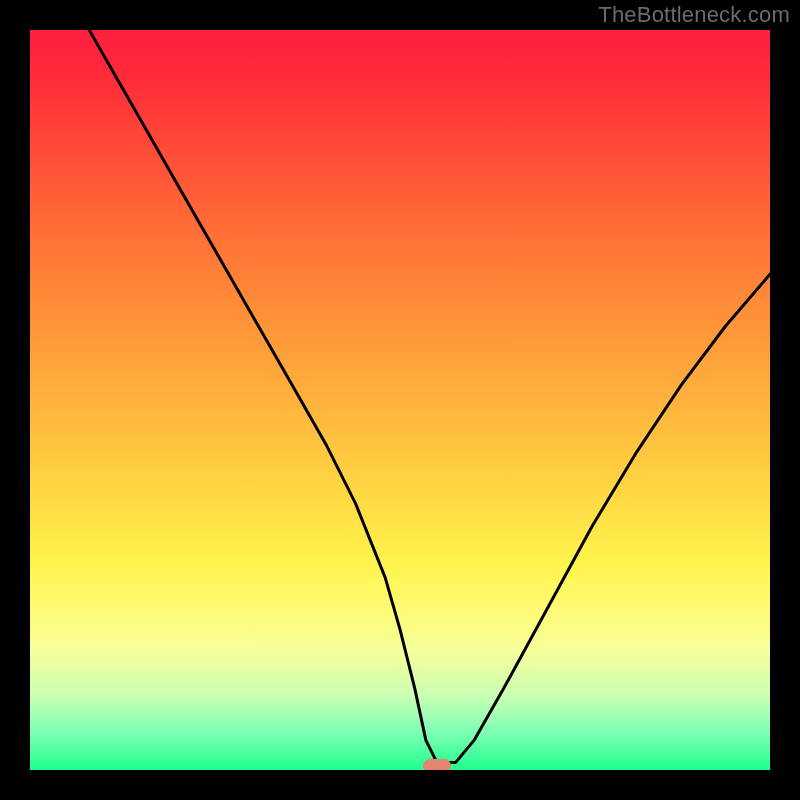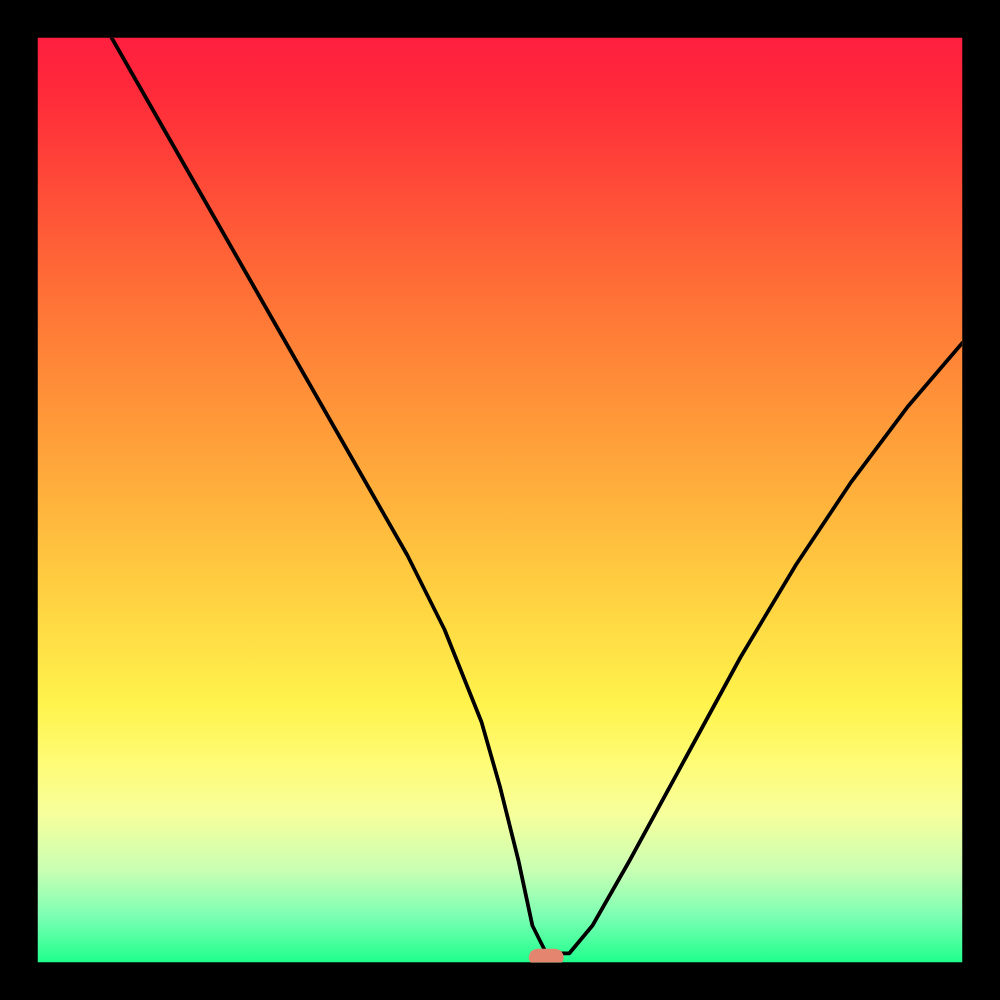--- a/index.html
+++ b/index.html
@@ -68,20 +68,21 @@
     border-radius: 7px;
     background: #e3856f;
     transform: translate(-50%, -50%);
     z-index: 5;
   }
 </style>
 </head>
 <body>
 
 <div class="frame">
+  <div class="watermark">TheBottleneck.com</div>
   <div class="plot-area">
     <div class="gradient"></div>
     <svg class="curve" viewBox="0 0 740 740" preserveAspectRatio="none">
       <path id="curve-path" fill="none" stroke-width="3" stroke-linecap="round" stroke-linejoin="round" stroke="#000000" d="M59.2 0.0 L88.8 51.8 L118.4 103.6 L148.0 155.4 L177.6 207.2 L207.2 259.0 L236.8 310.8 L266.4 362.6 L296.0 414.4 L325.6 473.6 L355.2 547.6 L370.0 599.4 L384.8 658.6 L395.9 710.4 L407.0 732.6 L414.4 732.6 L425.5 732.6 L444.0 710.4 L473.6 658.6 L518.0 577.2 L562.4 495.8 L606.8 421.8 L651.2 355.2 L695.6 296.0 L740.0 244.2"></path>
     </svg>
     <div id="marker" class="marker" style="left: 407px; top: 736.3px; background: rgb(227, 133, 111);"></div>
   </div>
 </div>
 
 </body></html>

